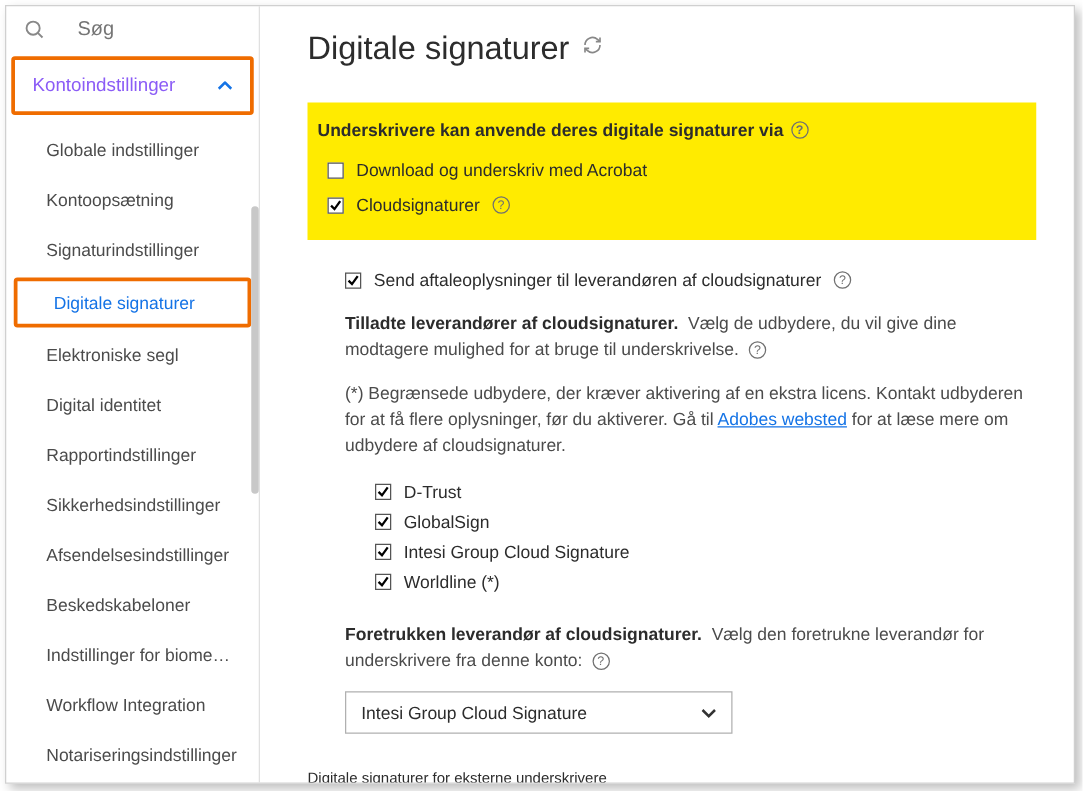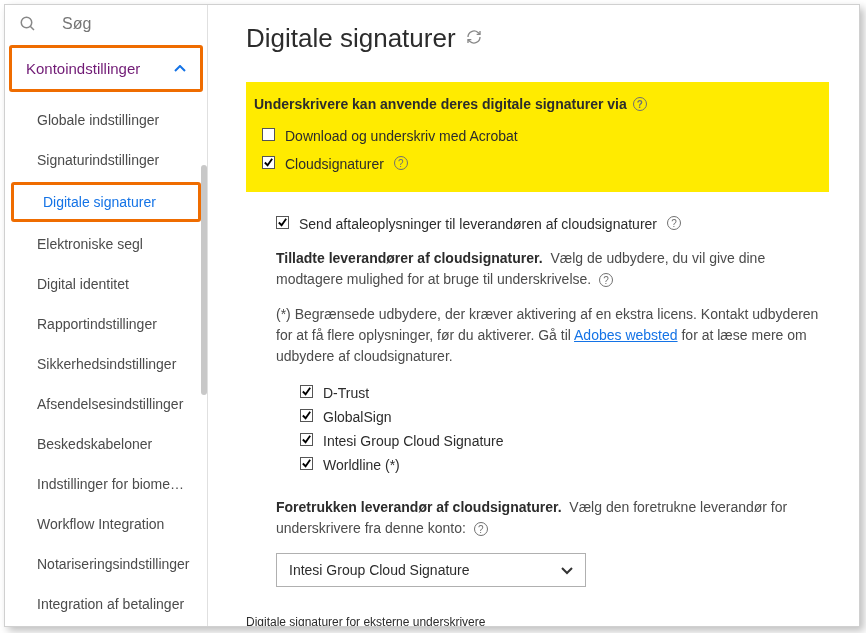--- a/index.html
+++ b/index.html
@@ -45,21 +45,21 @@
       outline: none;
       font-size: 16px;
       color: #888;
       width: 100%;
     }
     .section-header {
       display: flex;
       align-items: center;
       justify-content: space-between;
       padding: 12px 14px;
-      color: #701a75;
+      color: #8b5cf6;
       font-size: 15px;
       cursor: pointer;
       border: 3px solid #ef6c00;
       border-radius: 3px;
       margin: 2px 4px 8px 4px;
     }
     .chevron {
       color: #1473e6;
       font-size: 13px;
     }
@@ -124,21 +124,21 @@
       font-weight: 600;
       font-size: 14px;
       color: #2c2c2c;
       display: flex;
       align-items: center;
       gap: 6px;
       margin-bottom: 10px;
     }
     .check-row {
       display: flex;
-      align-items: flex-start;
+      align-items: center;
       gap: 10px;
       padding: 6px 0 6px 8px;
       color: #2c2c2c;
       font-size: 14px;
     }
     .content-block { margin-bottom: 18px; }
     .checkbox {
       width: 13px; height: 13px;
       border: 1.5px solid #555;
       display: inline-flex;
@@ -214,20 +214,21 @@
       <span>Kontoindstillinger</span>
       <span class="chevron">
         <svg viewBox="0 0 12 8" width="12" height="8" fill="none" stroke="currentColor" stroke-width="2">
             <polyline points="1,6 6,1 11,6"></polyline>
           </svg>
       </span>
     </div>
 
     <ul class="nav-list">
       <li class="nav-item">Globale indstillinger</li>
+      <li class="nav-item">Kontoopsætning</li>
       <li class="nav-item">Signaturindstillinger</li>
       <li class="nav-item active-hi">Digitale signaturer</li>
       <li class="nav-item">Elektroniske segl</li>
       <li class="nav-item">Digital identitet</li>
       <li class="nav-item">Rapportindstillinger</li>
       <li class="nav-item">Sikkerhedsindstillinger</li>
       <li class="nav-item">Afsendelsesindstillinger</li>
       <li class="nav-item">Beskedskabeloner</li>
       <li class="nav-item">Indstillinger for biomedi…</li>
       <li class="nav-item">Workflow Integration</li>

